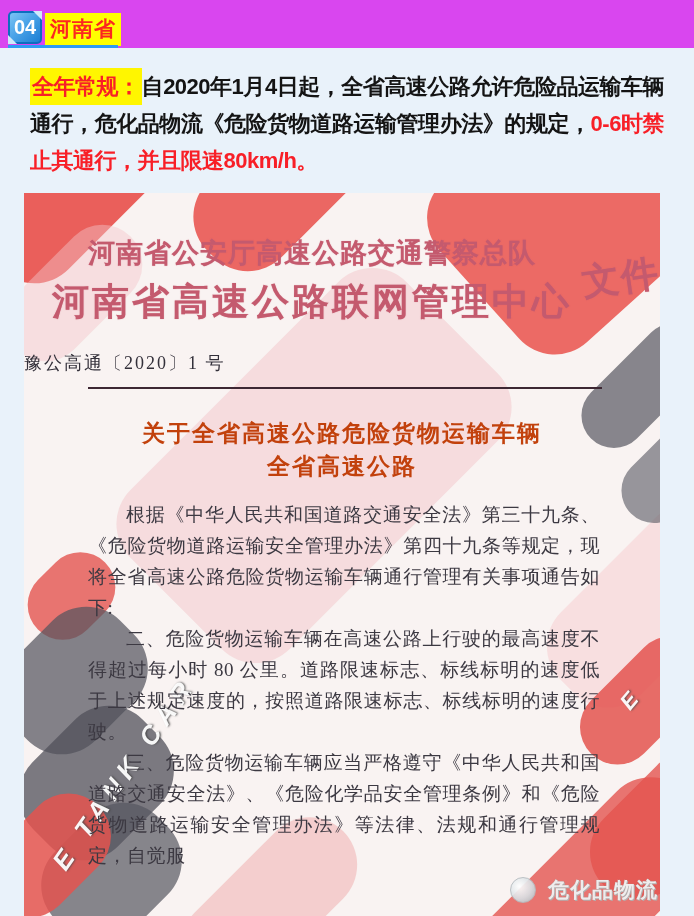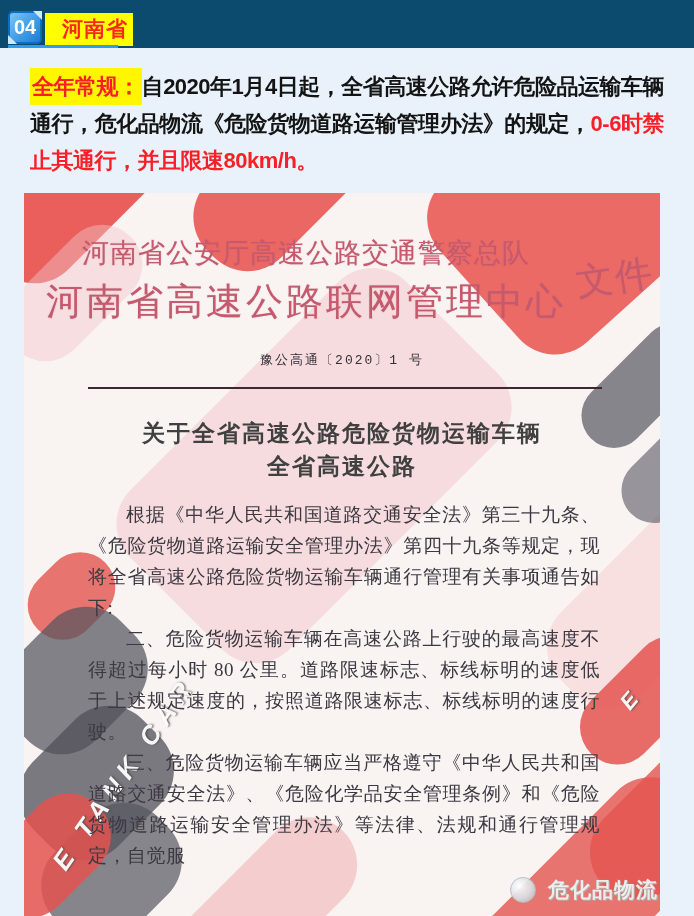--- a/index.html
+++ b/index.html
@@ -2,39 +2,39 @@
 <html><head>
 <meta charset="utf-8">
 <style>
   html,body{margin:0;padding:0;}
   body{
     width:694px;height:916px;overflow:hidden;position:relative;
     background:#ffffff;
     font-family:"Liberation Sans","DejaVu Sans",sans-serif;
   }
   
-  .sec-header{position:absolute;top:0;left:0;width:694px;height:48px;background:#0c4a6e;}
+  .sec-header{position:absolute;top:0;left:0;width:694px;height:48px;background:#d946ef;}
   .sec-badge{
     position:absolute;left:8px;top:11px;width:34px;height:33px;
     background:linear-gradient(135deg,#7cc4f4 0%,#4aa3e8 45%,#1c7fd4 100%);
     border:2px solid #0d6ebf;border-radius:5px;box-sizing:border-box;
     color:#fff;font-size:20px;font-weight:bold;text-align:center;line-height:29px;
   }
   .sec-badge::before{ 
     content:"";position:absolute;right:-2px;top:-2px;width:0;height:0;
     border-style:solid;border-width:0 9px 9px 0;border-color:transparent #cfe9fb transparent transparent;
   }
   .sec-badge::after{ 
     content:"";position:absolute;left:-2px;bottom:-2px;width:0;height:0;
     border-style:solid;border-width:9px 0 0 9px;border-color:transparent transparent transparent #cfe9fb;
   }
   .sec-title{
     position:absolute;left:45px;top:13px;
     background:#ffff00;color:#fc2620;font-size:21px;font-weight:bold;
-    padding:2px 5px 3px 17px;letter-spacing:1px;
+    padding:2px 5px 3px 5px;letter-spacing:1px;
   }
   .sec-underline{position:absolute;left:8px;top:45px;width:110px;height:3px;background:#2e9bf4;}
   
   .content{position:absolute;top:48px;left:0;right:0;bottom:0;background:#e9f2fa;}
   .summary{
     margin:0;position:absolute;left:30px;top:20px;width:634px;
     font-size:22px;font-weight:bold;line-height:37px;letter-spacing:-0.5px;
     color:#141414;text-align:justify;
   }
   .summary .hl{background:#fff600;color:#f81f27;padding:6px 2px;}
@@ -64,39 +64,39 @@
   .w12{left:420px;top:650px;width:290px;height:115px;background:#e4544f;opacity:.8;}
   .w13{left:555px;top:585px;width:170px;height:95px;background:#e4544f;opacity:.8;}
   .wm-text{
     position:absolute;color:rgba(255,255,255,.95);font-weight:bold;font-style:italic;
     text-shadow:1px 1px 2px rgba(70,70,70,.8);white-space:nowrap;
   }
   .wm-text-left{left:-14px;top:565px;font-size:26px;letter-spacing:7px;transform:rotate(-55deg);}
   .wm-text-right{left:598px;top:495px;font-size:22px;transform:rotate(-50deg);}
   
   .letterhead{
-    position:absolute;top:36px;left:8px;width:100%;
-    display:flex;justify-content:center;align-items:center;
-    color:#c45a6e;font-weight:normal;text-shadow:0 0 1px rgba(196,90,110,.55);
+    position:absolute;top:36px;left:0;width:100%;
+    display:flex;justify-content:flex-end;align-items:center;
+    color:#c45a6e;font-weight:bold;text-shadow:0 0 1px rgba(196,90,110,.55);
   }
   .lh-lines{text-align:center;}
   .lh-line1{font-size:27px;letter-spacing:1px;line-height:48px;white-space:nowrap;}
   .lh-line2{font-size:37px;letter-spacing:3px;line-height:50px;white-space:nowrap;}
   .lh-suffix{font-size:37px;margin-left:10px;transform:rotate(-8deg);letter-spacing:2px;}
   .doc-number{
-    position:absolute;top:158px;left:0;width:100%;text-align:center;
-    font-family:Liberation Mono, monospace;
-    font-size:13px;color:#33303a;letter-spacing:2px;
+    position:absolute;top:158px;left:0;width:100%;
+    font-family:Liberation Serif, serif;
+    font-size:18px;color:#33303a;letter-spacing:2px;
   }
   .sep{position:absolute;top:194px;left:64px;right:58px;height:0;
     border:none;border-top:2px solid #3d2733;margin:0;}
   .doc-title{
     position:absolute;top:224px;left:0;width:100%;margin:0;text-align:center;
     font-family:"Liberation Serif","DejaVu Serif",serif;
-    font-size:23px;font-weight:600;color:#404040;letter-spacing:2px;line-height:33px;
+    font-size:23px;font-weight:600;color:#c2410c;letter-spacing:2px;line-height:33px;
   }
   .doc-body{
     position:absolute;top:306px;left:64px;right:60px;
     font-family:"Liberation Serif","DejaVu Serif",serif;
     font-size:19px;color:#3c3942;line-height:31px;letter-spacing:.5px;text-align:justify;
   }
   .doc-body p{margin:0;text-indent:2em;}
   
   .logo{
     position:absolute;right:2px;bottom:12px;display:flex;align-items:center;gap:12px;

